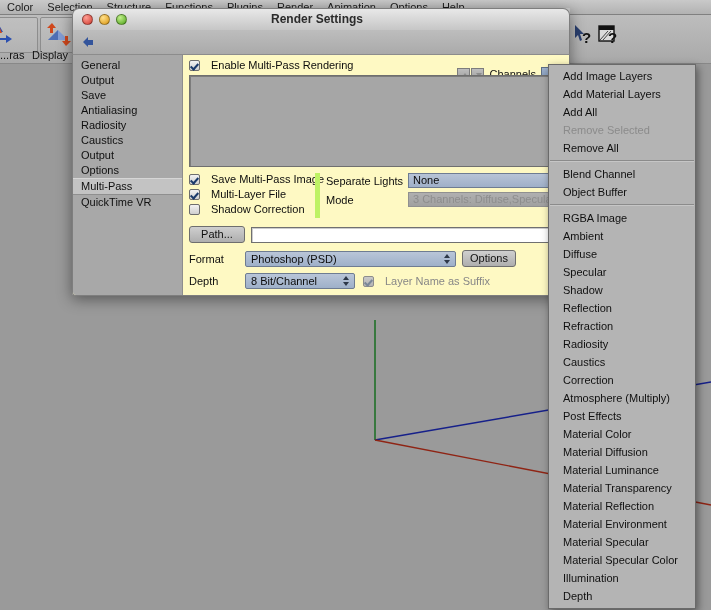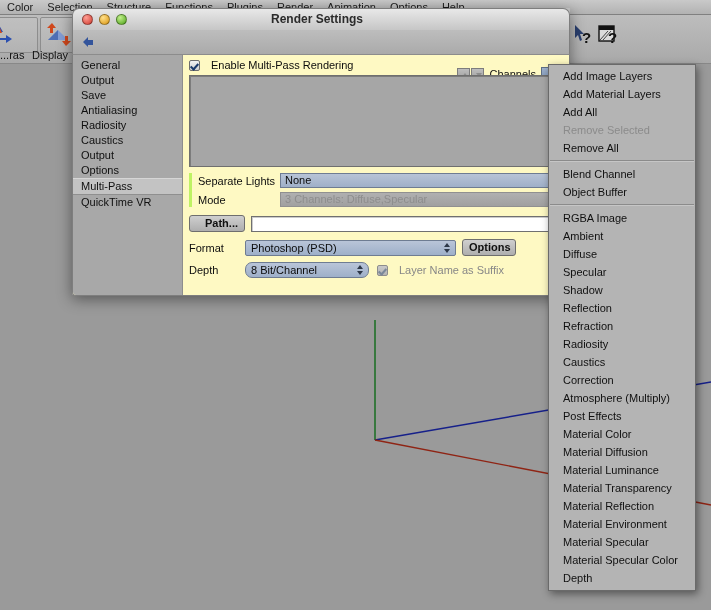--- a/index.html
+++ b/index.html
@@ -284,24 +284,23 @@
   }
 
   .btn {
     height: 17px;
     background: linear-gradient(#cfcfcf, #aeaeae);
     border: 1px solid #6e6e6e;
     border-radius: 3px;
     box-sizing: border-box;
     font-size: 11px;
     line-height: 15px;
-    text-align: right;
+    text-align: center;
     color: #101010;
     padding: 0 6px;
-    font-weight: bold;
   }
 
   .combo {
     height: 16px;
     background: linear-gradient(#b9c5d8, #9eb0c9);
     border: 1px solid #6e7c92;
     border-radius: 2px;
     box-sizing: border-box;
     position: relative;
     font-size: 11px;
@@ -472,22 +471,36 @@
         <div class="spin down"></div>
         <span id="channels-label">Channels</span>
         <div id="channels-btn"></div>
       </div>
 
       <div id="listbox"></div>
 
       <div id="lower">
 
         <div style="display:flex;">
-
-          <div style="flex:1; padding-left:6px; border-left:3px solid #bef264;">
+          <div id="chkcol">
+            <div class="row">
+              <div class="chk on"></div>
+              <span class="lbl">Save Multi-Pass Image</span>
+            </div>
+            <div class="row">
+              <div class="chk on"></div>
+              <span class="lbl">Multi-Layer File</span>
+            </div>
+            <div class="row">
+              <div class="chk"></div>
+              <span class="lbl">Shadow Correction</span>
+            </div>
+          </div>
+
+          <div style="flex:1; padding-left:6px; border-left:5px solid #bef264;">
             <div class="row" style="margin-bottom:4px;">
               <span class="fieldlbl" style="width:82px;">Separate Lights</span>
               <div class="tfield" style="flex:1;">None</div>
             </div>
             <div class="row">
               <span class="fieldlbl" style="width:82px;">Mode</span>
               <div class="tfield dim" style="flex:1;">3 Channels: Diffuse,Specular</div>
             </div>
           </div>
         </div>
@@ -501,21 +514,21 @@
           <span class="fieldlbl" style="width:56px;">Format</span>
           <div class="combo" style="width:211px;">
             <span>Photoshop (PSD)</span>
             <span class="arrows"></span>
           </div>
           <div class="btn" style="margin-left:6px; width:54px;">Options</div>
         </div>
 
         <div class="row" style="margin-top:6px;">
           <span class="fieldlbl" style="width:56px;">Depth</span>
-          <div class="combo" style="width:124px;border-radius:7px;">
+          <div class="combo" style="width:110px;">
             <span>8 Bit/Channel</span>
             <span class="arrows"></span>
           </div>
           <div class="chk dim on" style="margin-left:8px;"></div>
           <span class="lbl dim">Layer Name as Suffix</span>
         </div>
 
       </div>
     </div>
   </div>
@@ -544,14 +557,15 @@
   <div class="dd-item">Atmosphere (Multiply)</div>
   <div class="dd-item">Post Effects</div>
   <div class="dd-item">Material Color</div>
   <div class="dd-item">Material Diffusion</div>
   <div class="dd-item">Material Luminance</div>
   <div class="dd-item">Material Transparency</div>
   <div class="dd-item">Material Reflection</div>
   <div class="dd-item">Material Environment</div>
   <div class="dd-item">Material Specular</div>
   <div class="dd-item">Material Specular Color</div>
+  <div class="dd-item">Illumination</div>
   <div class="dd-item">Depth</div>
 </div>
 
 </body></html>

